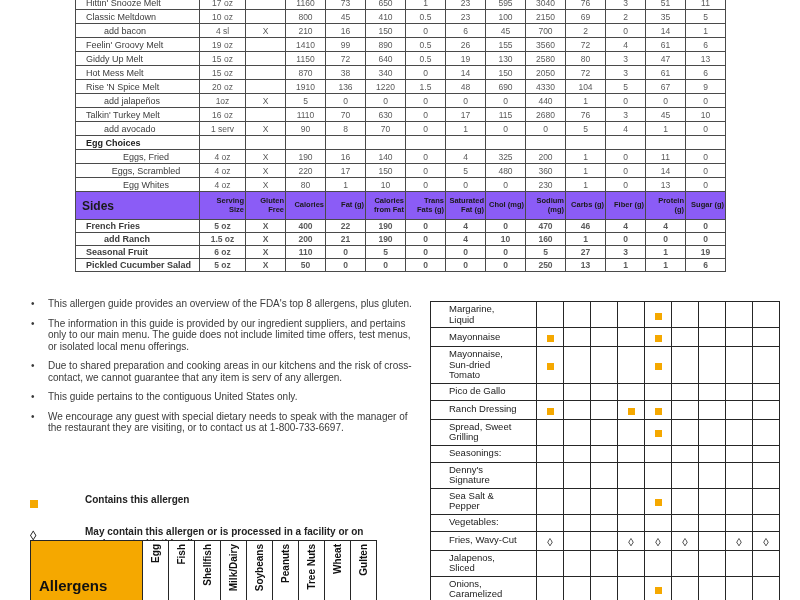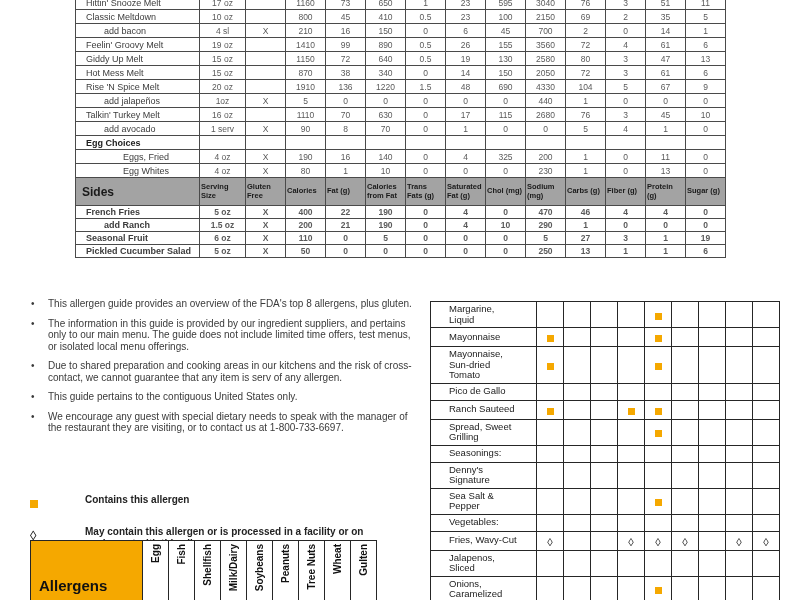--- a/index.html
+++ b/index.html
@@ -12,23 +12,23 @@
   
   .nutri { position:absolute; left:75px; top:-5px; width:650px; }
   .nutri td { border:1px solid #4a4a4a; overflow:hidden; padding:0; vertical-align:middle; }
   .nutri tr.item td { height:14px; }
   .nutri tr.side td { height:13px;font-weight:bold; }
   .nutri td.name { font-size:9px; color:#3c3c3c; text-align:left; padding-left:10px; white-space:nowrap; }
   .nutri td.name.ind1 { padding-left:17px;text-align:center; }
   .nutri td.name.ind2 { padding-left:28px; }
   .nutri td.name.section { font-weight:bold; color:#222; }
   .nutri td.val { font-size:8.5px; color:#5a5a5a; text-align:center; white-space:nowrap; }
-  .nutri tr.gold td { background:#a3a3a3; height:28px; }
+  .nutri tr.gold td { background:#8b5cf6; height:28px; }
   .nutri td.gold-title { font-size:12px; font-weight:bold; color:#1a1a1a; text-align:left; padding-left:6px; }
-  .nutri td.gold-col { font-size:7.5px; font-weight:bold; color:#1a1a1a; text-align:left;
+  .nutri td.gold-col { font-size:7.5px; font-weight:bold; color:#1a1a1a; text-align:right;
                        white-space:normal; line-height:8.5px; padding:1px; }
 
   
   .notes { position:absolute; left:22px; top:298px; width:396px; }
   .note { display:flex; margin-bottom:8px; }
   .note .b { width:26px; flex:none; padding-left:9px; font-size:10px; color:#3a3a3a; }
   .note .nt { font-size:10px; line-height:11.5px; color:#3a3a3a; }
 
   
   .legend { position:absolute; left:30px; top:480px; width:335px; }
@@ -262,20 +262,36 @@
           <td class="val">190</td>
           <td class="val">16</td>
           <td class="val">140</td>
           <td class="val">0</td>
           <td class="val">4</td>
           <td class="val">325</td>
           <td class="val">200</td>
           <td class="val">1</td>
           <td class="val">0</td>
           <td class="val">11</td>
+          <td class="val">0</td>
+        </tr>
+        <tr class="item">
+          <td class="name ind1">Eggs, Scrambled</td>
+          <td class="val">4 oz</td>
+          <td class="val">X</td>
+          <td class="val">220</td>
+          <td class="val">17</td>
+          <td class="val">150</td>
+          <td class="val">0</td>
+          <td class="val">5</td>
+          <td class="val">480</td>
+          <td class="val">360</td>
+          <td class="val">1</td>
+          <td class="val">0</td>
+          <td class="val">14</td>
           <td class="val">0</td>
         </tr>
         <tr class="item">
           <td class="name ind1">Egg Whites</td>
           <td class="val">4 oz</td>
           <td class="val">X</td>
           <td class="val">80</td>
           <td class="val">1</td>
           <td class="val">10</td>
           <td class="val">0</td>
@@ -322,21 +338,21 @@
         <tr class="side">
           <td class="name ind2">add Ranch</td>
           <td class="val">1.5 oz</td>
           <td class="val">X</td>
           <td class="val">200</td>
           <td class="val">21</td>
           <td class="val">190</td>
           <td class="val">0</td>
           <td class="val">4</td>
           <td class="val">10</td>
-          <td class="val">290</td>
+          <td class="val">160</td>
           <td class="val">1</td>
           <td class="val">0</td>
           <td class="val">0</td>
           <td class="val">0</td>
         </tr>
         <tr class="side">
           <td class="name ind0">Seasonal Fruit</td>
           <td class="val">6 oz</td>
           <td class="val">X</td>
           <td class="val">110</td>
@@ -478,21 +494,21 @@
           <td class="mcell"></td>
           <td class="mcell"></td>
           <td class="mcell"></td>
           <td class="mcell"></td>
           <td class="mcell"></td>
           <td class="mcell"></td>
           <td class="mcell"></td>
           <td class="mcell"></td>
         </tr>
         <tr>
-          <td class="mname">Ranch Sauteed</td>
+          <td class="mname">Ranch Dressing</td>
           <td class="mcell"><span class="msq"></span></td>
           <td class="mcell"></td>
           <td class="mcell"></td>
           <td class="mcell"><span class="msq"></span></td>
           <td class="mcell"><span class="msq"></span></td>
           <td class="mcell"></td>
           <td class="mcell"></td>
           <td class="mcell"></td>
           <td class="mcell"></td>
         </tr>

